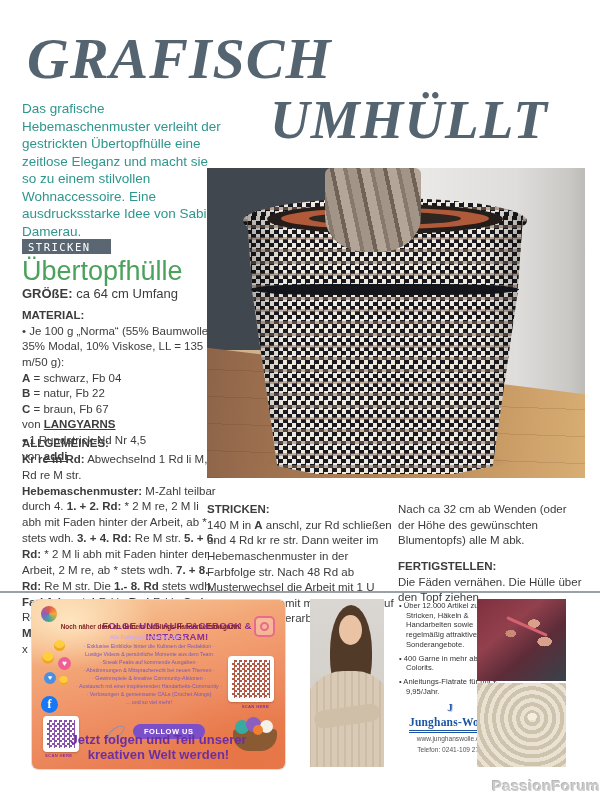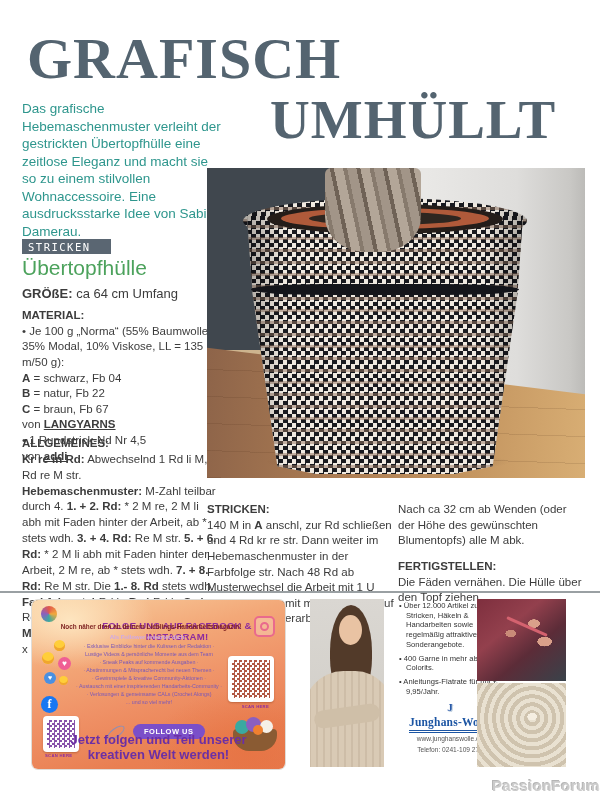--- a/index.html
+++ b/index.html
@@ -1,31 +1,31 @@
 <!DOCTYPE html>
 <html><head>
 <meta charset="utf-8">
 <style>
   html,body{margin:0;padding:0;background:#ffffff;}
   .page{position:relative;width:600px;height:800px;background:#ffffff;overflow:hidden;
         font-family:"Liberation Sans",sans-serif;color:#3c3c3c;}
 
   
   .title{position:absolute;margin:0;font-family:"Liberation Serif",serif;font-weight:bold;
-         color:#546470;letter-spacing:1px;line-height:1;}
+         color:#546470;letter-spacing:1px;line-height:1;font-style:italic;}
   .t1{left:27px;top:30px;font-size:58px;}
   .t2{left:270px;top:92px;font-size:55px;}
 
   
   .intro{position:absolute;left:22px;top:100px;width:202px;margin:0;
          font-size:13.5px;line-height:1.3;color:#2e968d;}
   .badge{position:absolute;left:22px;top:239px;background:#5a6672;color:#ffffff;
          font-family:"DejaVu Sans Mono",monospace;font-size:10.5px;letter-spacing:1.5px;
          padding:2px 20px 1px 6px;}
-  .pname{position:absolute;left:22px;top:256px;margin:0;font-size:21px;font-weight:normal;
+  .pname{position:absolute;left:22px;top:256px;margin:0;font-size:27px;font-weight:normal;
          color:#4ca25c;}
   .size{position:absolute;left:22px;top:286px;margin:0;font-size:13px;}
   .tblock{position:absolute;font-size:11.5px;line-height:1.36;}
   .tblock p{margin:0;}
   .mat{left:22px;top:308px;width:194px;}
   .allg{left:22px;top:436px;width:197px;line-height:1.38;}
   b.run{font-weight:bold;}
   .bu{font-weight:bold;text-decoration:underline;}
   .h{font-weight:bold;}
 

